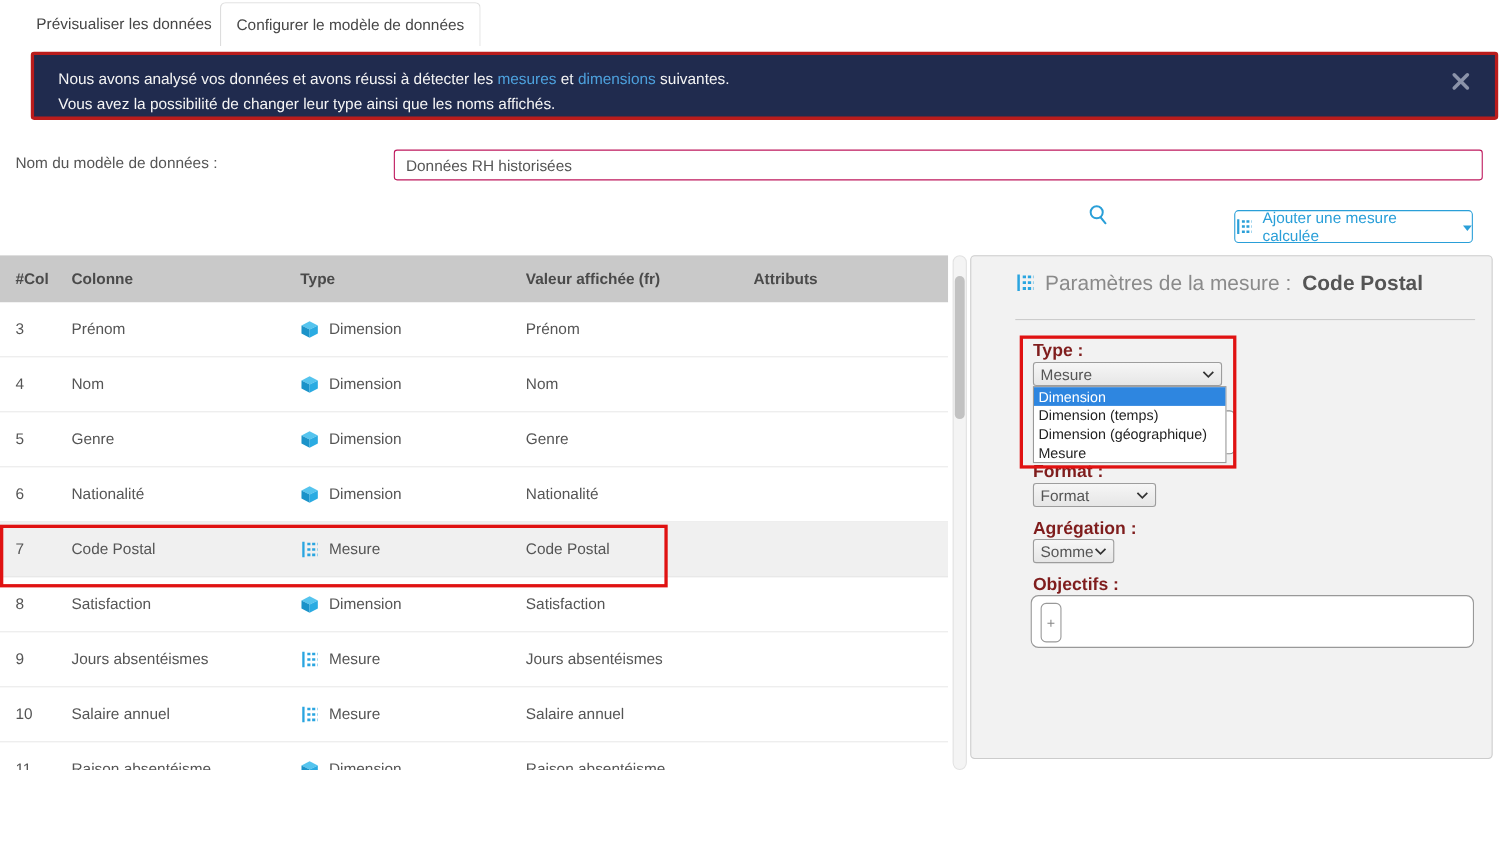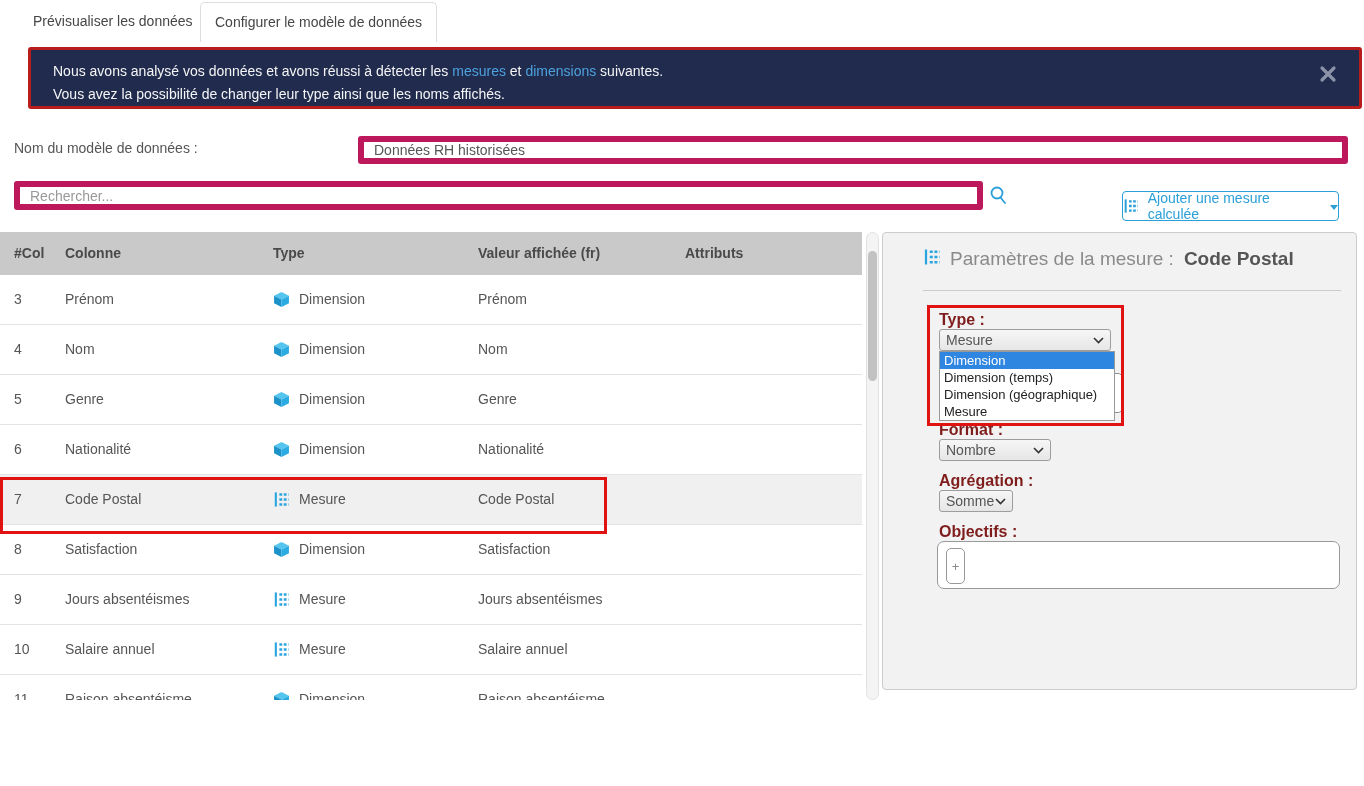--- a/index.html
+++ b/index.html
@@ -17,21 +17,21 @@
   
   .banner { position:absolute; left:28px; top:47px; width:1334px; height:62px;
             background:#202b4e; border:3px solid #b91c1c; border-radius:3px; }
   .banner .bline { position:absolute; left:22px; font-size:14px; color:#f5f5f5; white-space:nowrap; }
   .banner .l1 { top:13px; } .banner .l2 { top:36px; }
   .banner a { color:#4da1dd; text-decoration:none; cursor:pointer; }
   .banner .close { position:absolute; right:22px; top:15px; width:18px; height:18px; cursor:pointer; }
 
   
   .lbl-model { position:absolute; left:14px; top:140px; font-size:14px; color:#555; }
-  .inp { border:6px solid #be185d; border-radius:3px; font-size:14px; color:#555;
+  .inp { border:1px solid #be185d; border-radius:3px; font-size:14px; color:#555;
          font-family:"Liberation Sans", sans-serif; padding:0 10px; outline:none; }
   .inp::placeholder { color:#999; }
   #model-input  { position:absolute; left:358px; top:136px; width:990px; height:28px; }
   #search-input { position:absolute; left:14px;  top:181px; width:969px; height:29px; }
   .search-ic { position:absolute; left:988px; top:185px; width:20px; height:20px; cursor:pointer; }
 
   .add-btn { position:absolute; left:1122px; top:191px; width:217px; height:30px;
              background:#fff; border:1px solid #2a9fd8; border-radius:4px; color:#2a9fd8;
              font-size:14px; display:flex; align-items:center; justify-content:center; gap:8px; cursor:pointer; }
   .caret { width:0; height:0; border-left:4px solid transparent; border-right:4px solid transparent;
@@ -108,21 +108,20 @@
     <span class="close">
       <svg width="18" height="18" viewBox="0 0 18 18">
           <path d="M3 3 L15 15 M15 3 L3 15" stroke="#8b93a9" stroke-width="3.2" stroke-linecap="round"></path>
         </svg>
     </span>
   </div>
 
   <label class="lbl-model">Nom du modèle de données :</label>
   <input id="model-input" class="inp" value="Données RH historisées" style="">
 
-  <input id="search-input" class="inp" placeholder="Rechercher..." style="">
   <span class="search-ic">
     <svg width="20" height="20" viewBox="0 0 20 20">
         <circle cx="9" cy="8" r="5.5" fill="none" stroke="#2a9fd8" stroke-width="1.8"></circle>
         <line x1="12.5" y1="12.5" x2="17" y2="18" stroke="#2a9fd8" stroke-width="1.8" stroke-linecap="round"></line>
       </svg>
   </span>
 
   <div class="add-btn">
     <span class="ticon">
       <svg width="16" height="16" viewBox="0 0 24 24">
@@ -318,21 +317,21 @@
     <div class="hidden-input"></div>
     <div class="dropdown" id="type-dropdown">
         <div class="opt selected">Dimension</div>
         <div class="opt">Dimension (temps)</div>
         <div class="opt">Dimension (géographique)</div>
         <div class="opt">Mesure</div>
       </div>
 
     <div class="flabel lab-format">Format :</div>
     <div class="sel sel-format">
-      <span>Nombre</span>
+      <span>Format</span>
       <svg width="11" height="7" viewBox="0 0 11 7">
           <polyline points="1,1 5.5,5.5 10,1" fill="none" stroke="#333" stroke-width="1.6"></polyline>
         </svg>
     </div>
 
     <div class="flabel lab-aggr">Agrégation :</div>
     <div class="sel sel-aggr">
       <span>Somme</span>
       <svg width="11" height="7" viewBox="0 0 11 7">
           <polyline points="1,1 5.5,5.5 10,1" fill="none" stroke="#333" stroke-width="1.6"></polyline>

